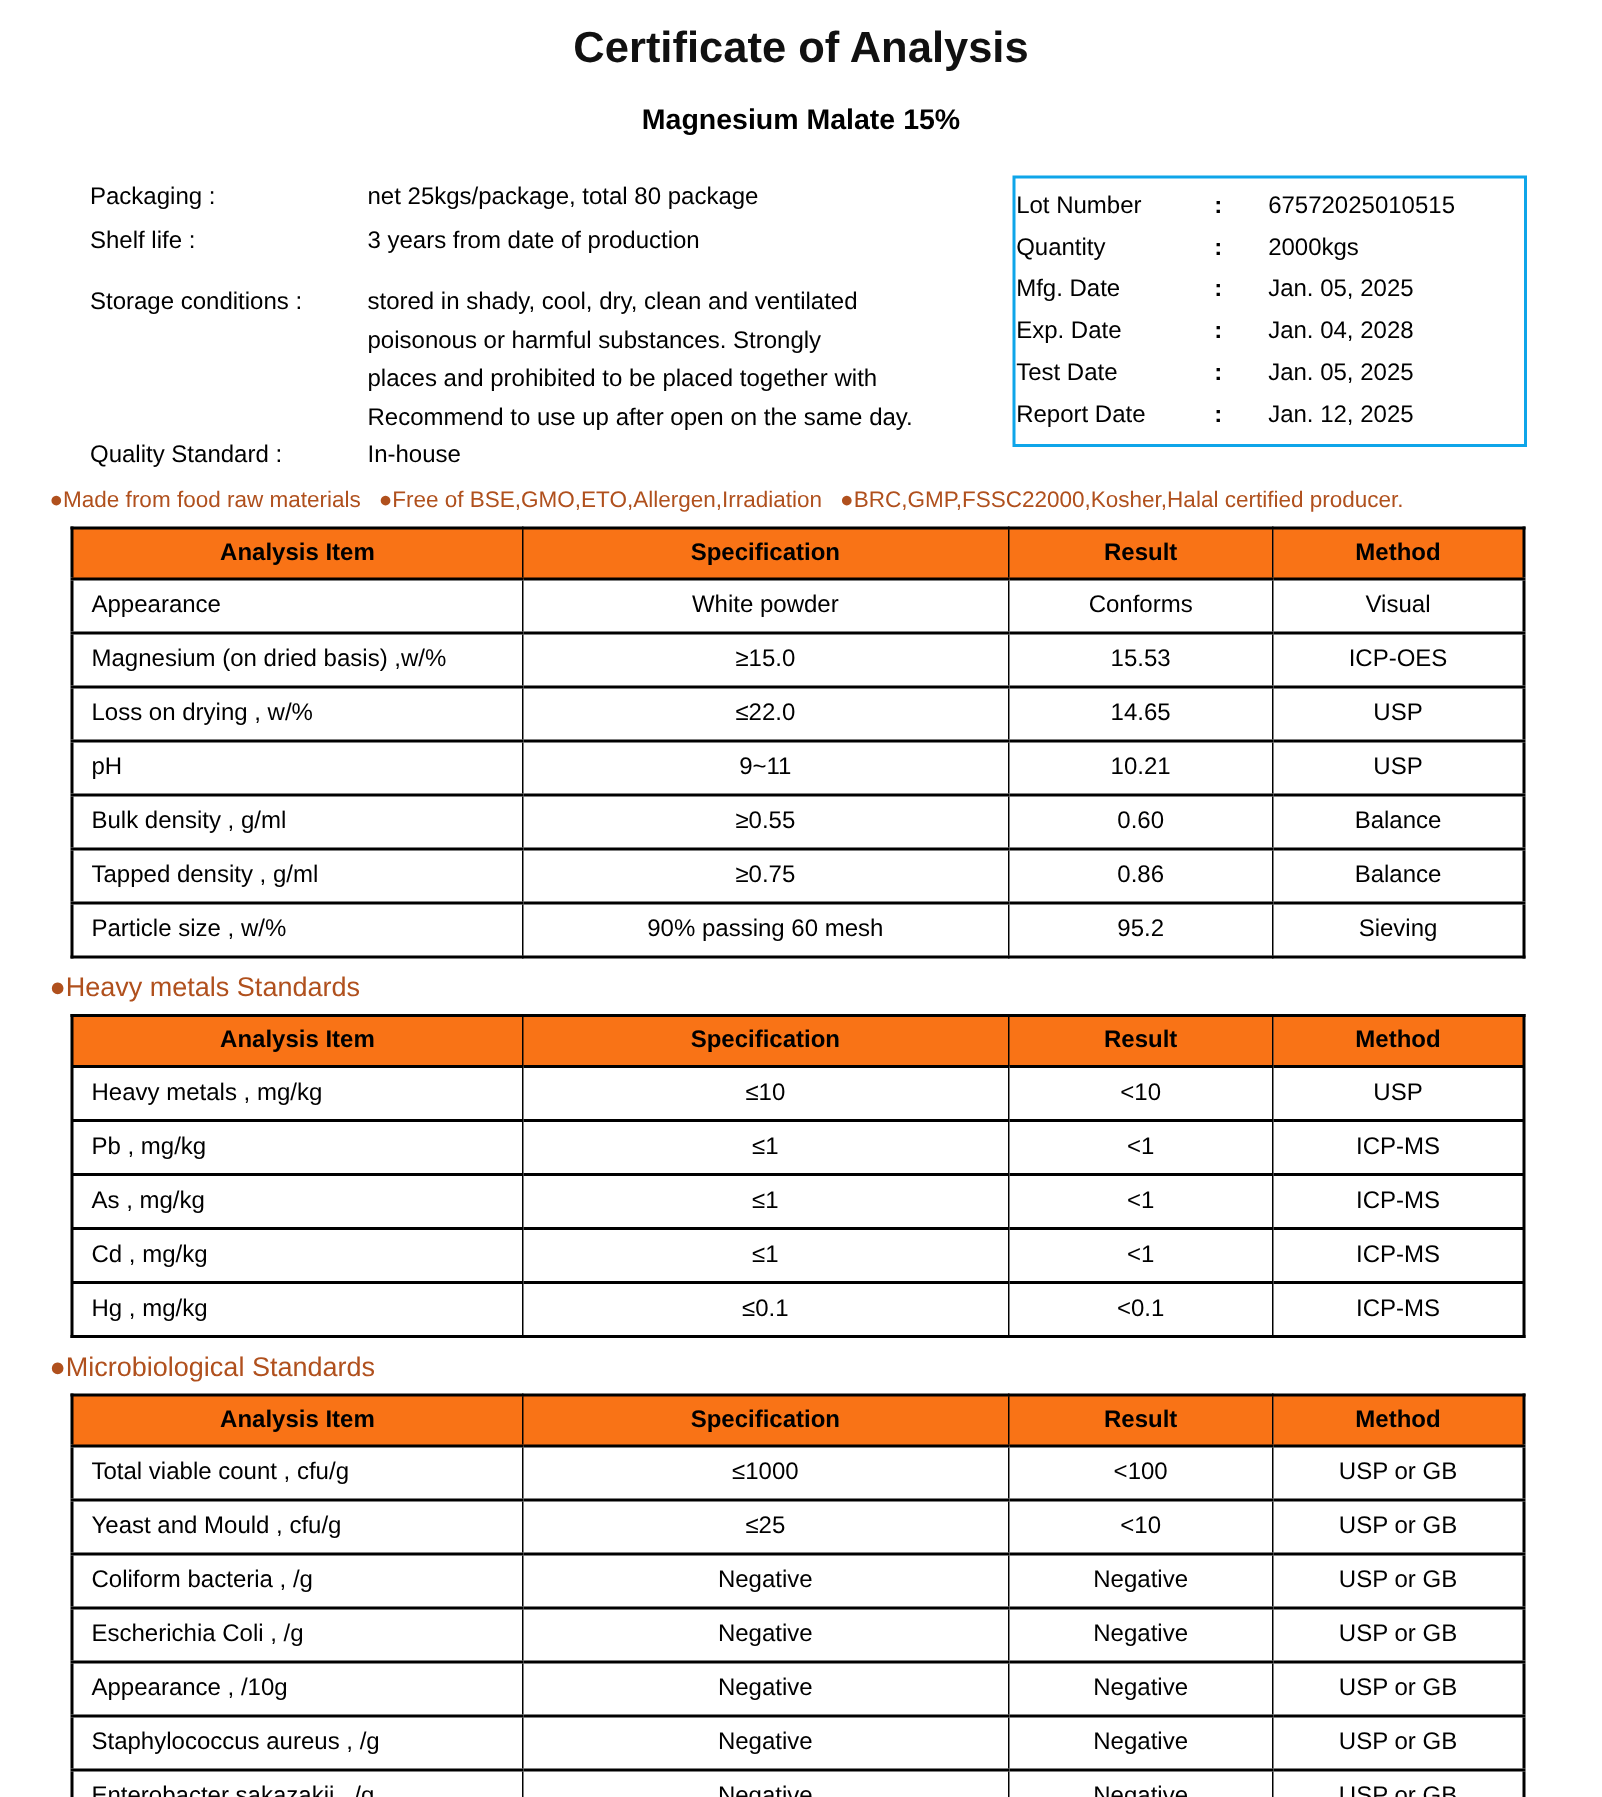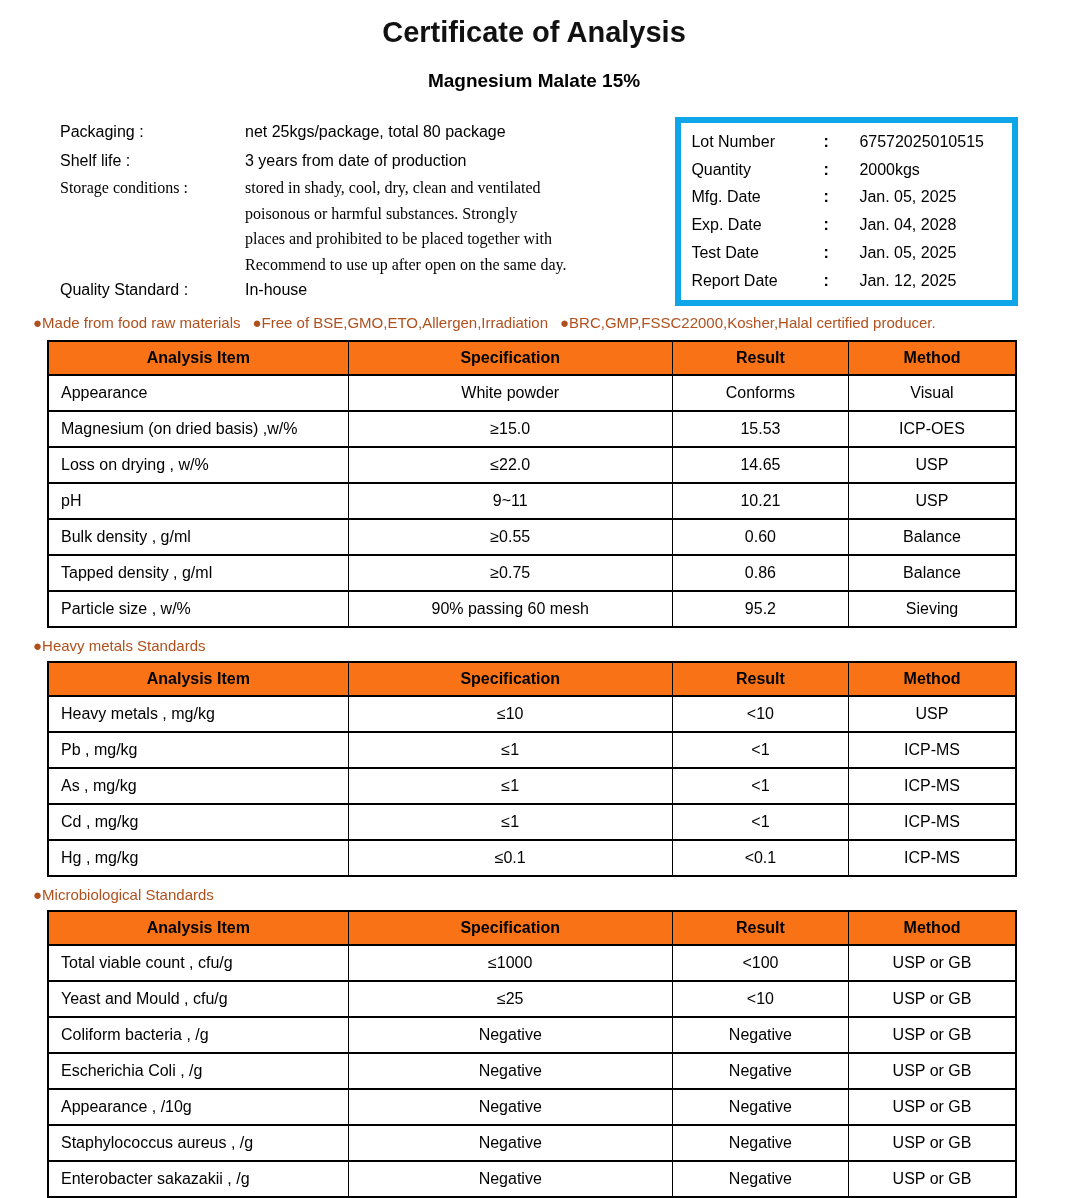--- a/index.html
+++ b/index.html
@@ -22,38 +22,38 @@
   .info-section {
     display: flex; align-items: flex-start;
     margin: 25px 50px 0 60px;
   }
   .info-left { width: 618px; font-size: 16px; }
   .info-row { display: flex; line-height: 25.5px; }
   .info-label { width: 185px; flex: 0 0 185px; }
   .info-value { flex: 1; }
   .info-row.packaging { margin-top: 2px; }
   .info-row.shelf { margin-top: 3px; }
-  .info-row.storage { margin-top: 2px; font-family: Liberation Serif, serif; }
+  .info-row.storage { margin-top: 16px; }
   .info-row.quality { margin-top: 0px; }
   .lot-box {
-    margin-left: auto; width: 344px; border: 6px solid #0ea5e9;
-    padding: 5px 0 5px 10px; font-size: 16px;
+    margin-left: auto; width: 344px; border: 2px solid #0ea5e9;
+    padding: 5px 0 5px 0; font-size: 16px;
   }
   .lot-row { display: flex; height: 27.8px; align-items: center; }
   .lot-label { width: 132px; flex: 0 0 132px; }
   .lot-colon { width: 36px; flex: 0 0 36px; text-align: left; font-weight: 700; }
   .lot-value { flex: 1; }
   
   .notes-line {
     margin: 8px 0 0 33px; font-size: 15px; color: #b0501d;
     display: flex; gap: 12px; white-space: nowrap;
   }
   
   .section-label {
-    margin: 9px 0 7px 33px; font-size: 15px; color: #b0501d;
+    margin: 9px 0 7px 33px; font-size: 18px; color: #b0501d;
   }
   .table-wrap { margin: 9px 0 0 47px; }
   table.coa {
     border-collapse: collapse; table-layout: fixed;
     width: 970px; border: 2px solid #000; font-size: 16px;
   }
   table.coa th {
     border: 1px solid #000; border-bottom-width: 2px;
     background: #f97316; font-weight: 700; height: 34px;
     text-align: center; padding: 0 4px; margin-top: 10px;

